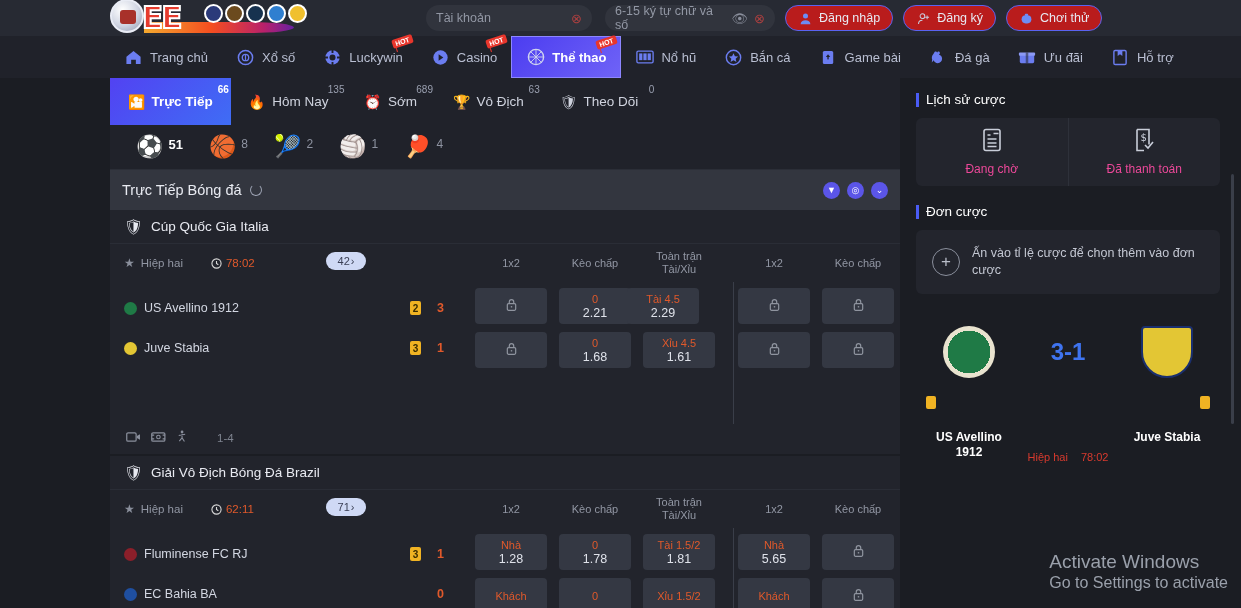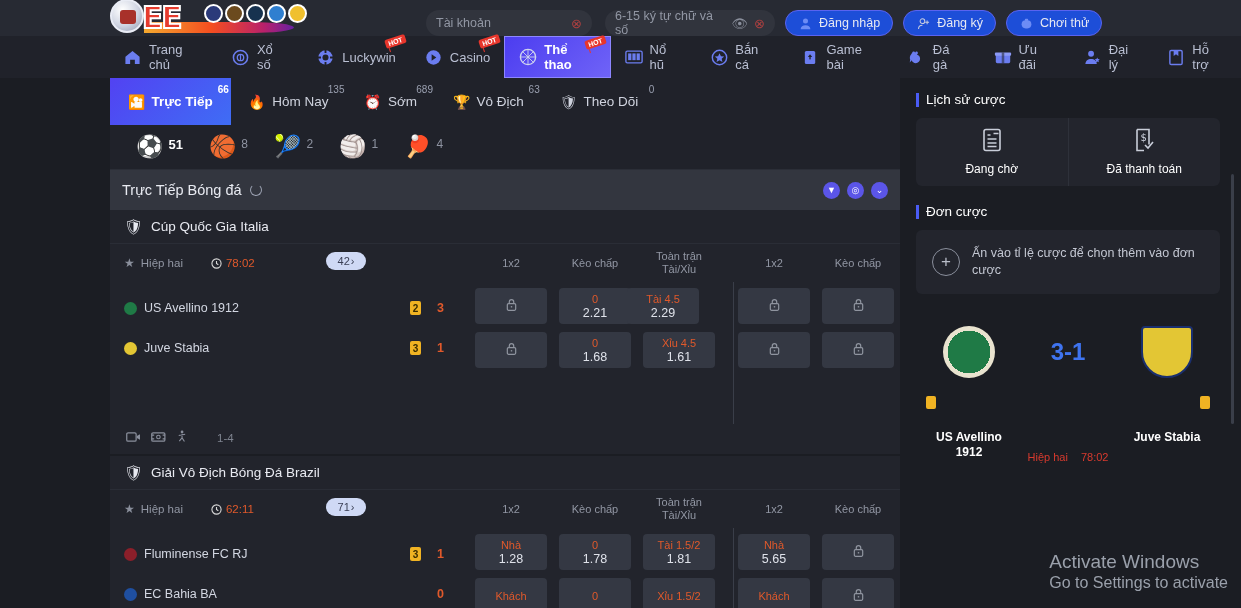--- a/index.html
+++ b/index.html
@@ -6,21 +6,21 @@
   html,body{
     width:1241px; height:608px; overflow:hidden;
     background:#1b1d23;
     font-family:"Liberation Sans", sans-serif;
     color:#c9ccd6;
   }
   .app{ width:1241px; height:608px; position:relative; display:flex; flex-direction:column; }
 
   
   .topbar{
-    height:36px; background:#272a33; display:flex; align-items:flex-end;
+    height:36px; background:#272a33; display:flex; align-items:center;
     padding:0 0 0 110px; flex:0 0 36px; position:relative;
   }
   .logo{ width:195px; height:34px; position:absolute; left:110px; top:-1px; }
   .logo .ball{
     position:absolute; left:0; top:0; width:34px;height:34px;border-radius:50%;
     background:radial-gradient(circle at 35% 30%,#fff,#cfd4e2 55%,#8f97ab);
     border:2px solid #e9ecf5;
   }
   .logo .ball:after{
     content:""; position:absolute; left:8px; top:9px; width:16px;height:14px;
@@ -45,21 +45,21 @@
     color:#9297a4; position:relative;
   }
   .field .ph{ flex:1; }
   .field .ic{ margin-left:6px; color:#b04040; font-size:13px; line-height:1; }
   .field .eye{ color:#8a8f9c; margin-left:6px; font-size:13px;}
   #acct-field{ width:166px; margin-left:316px;}
   #pass-field{ width:170px; margin-left:13px;}
 
   .btn{
     height:26px; border-radius:13px; border:1px solid #5a63f0;
-    background:#1d4ed8; color:#e7e9f2; font-size:12.5px;
+    background:#b91c1c; color:#e7e9f2; font-size:12.5px;
     display:flex; align-items:center; gap:6px; padding:0 12px; margin-left:10px;
     white-space:nowrap; cursor:pointer;
   }
   .btn .gi{ display:inline-flex; width:15px;height:15px; align-items:center; justify-content:center;}
 
   
   .nav{
     height:42px; background:#20222a; display:flex; align-items:stretch;
     padding-left:110px; flex:0 0 42px;
   }
@@ -158,21 +158,21 @@
   .footicons{ display:flex; align-items:center; gap:10px; padding:6px 0 8px 16px; color:#8a8f9c; font-size:12px;}
   .footicons .fn{ color:#7e838f; font-size:11.5px; margin-left:20px;}
 
   
   .rp{ padding:14px 16px 0 16px; }
   .rhead{ display:flex; align-items:center; gap:7px; font-size:13.5px; color:#fff; margin-bottom:11px;}
   .rbar{ width:3px;height:14px; background:#4a5cf5; display:inline-block;}
   .histbox{ background:#23252d; border-radius:6px; height:68px; display:flex; margin-bottom:18px;}
   .histcell{ flex:1; display:flex; flex-direction:column; align-items:center; justify-content:center; gap:6px; cursor:pointer;}
   .histcell + .histcell{ border-left:1px solid #2e313a;}
-  .histcell .hl{ font-size:12px; color:#ffffff;}
+  .histcell .hl{ font-size:12px; color:#ec4899;}
   .betbox{ background:#23252d; border-radius:6px; height:64px; display:flex; align-items:center; gap:12px; padding:0 16px; margin-bottom:18px;}
   .plus{ width:28px;height:28px;border-radius:50%;border:1.5px solid #8a8f9c; display:flex;align-items:center;
          justify-content:center; color:#b9bec9; font-size:17px; flex:0 0 28px;}
   .bettext{ font-size:12.5px; color:#c3c7d2; line-height:17px;}
 
   .vwrap{ margin-top:2px; position:relative; height:170px;}
   .vteam{ position:absolute; top:14px; width:90px; text-align:center;}
   .vteam.l{ left:8px;} .vteam.r{ right:8px;}
   .crest{ width:52px;height:52px; margin:0 auto; border-radius:50%; }
   .crest.sq{ border-radius:4px 4px 26px 26px;}
@@ -343,30 +343,20 @@
       </div>
       <div class="item">
         <span class="navico">
           <svg width="18" height="16" viewBox="0 0 20 16">
             <rect x="2" y="5" width="16" height="10" rx="1.6" fill="#6b7df0"></rect>
             <rect x="1" y="3" width="18" height="3.5" rx="1" fill="#8b99f4"></rect>
             <rect x="8.6" y="3" width="2.8" height="12" fill="#20222a" opacity=".55"></rect>
           </svg>
         </span>
         <span>Ưu đãi</span>
-      </div>
-      <div class="item">
-        <span class="navico">
-          <svg width="17" height="17" viewBox="0 0 18 18">
-            <circle cx="7.5" cy="5" r="3.1" fill="#6b7df0"></circle>
-            <path d="M1.5 16c0-3.3 2.7-5.3 6-5.3s6 2 6 5.3z" fill="#6b7df0"></path>
-            <path d="M14 9l.8 1.7 1.9.2-1.4 1.3.4 1.9L14 13.2l-1.7 1 .4-2-1.4-1.3 1.9-.2z" fill="#6b7df0"></path>
-          </svg>
-        </span>
-        <span>Đại lý</span>
       </div>
       <div class="item">
         <span class="navico">
           <svg width="16" height="17" viewBox="0 0 17 18">
             <rect x="2" y="1.5" width="13" height="15" rx="1.4" fill="none" stroke="#6b7df0" stroke-width="1.5"></rect>
             <path d="M6 1.5v6l2.5-2 2.5 2v-6z" fill="#6b7df0"></path>
           </svg>
         </span>
         <span>Hỗ trợ</span>
       </div>

